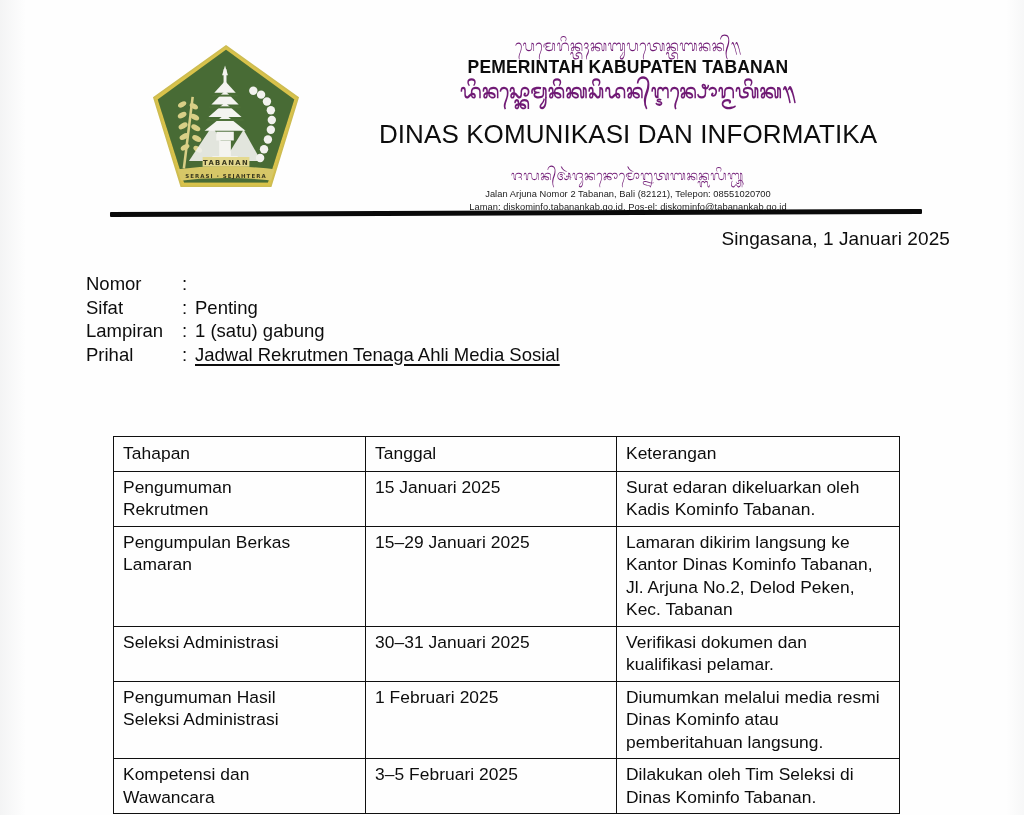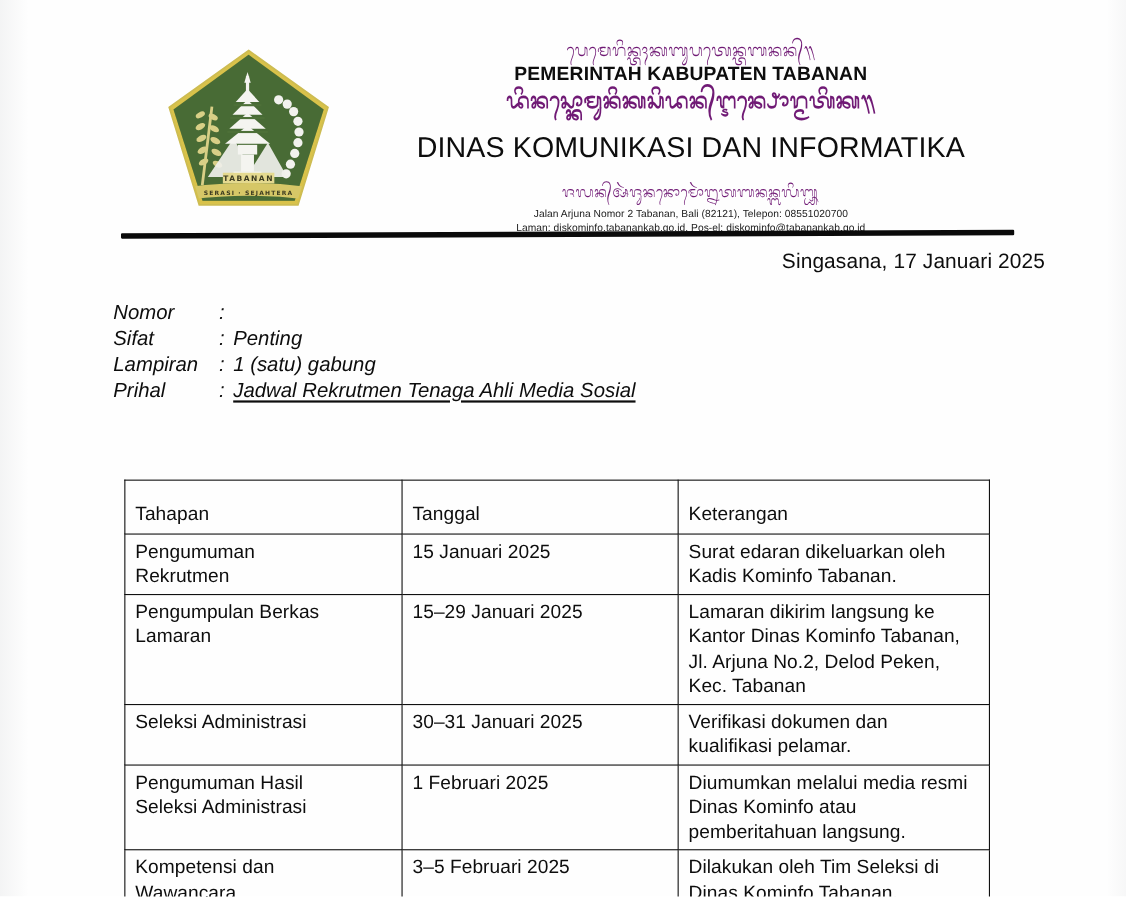--- a/index.html
+++ b/index.html
@@ -110,25 +110,24 @@
     position: absolute;
     right: 74px;
     top: 228px;
     font-size: 19px;
     letter-spacing: .1px;
   }
 
   
   .meta {
     position: absolute;
-    left: 103px;
+    left: 86px;
     top: 272px;
     font-size: 18.5px;
     line-height: 23.5px;
-    font-style: italic;
   }
   .meta-row {
     display: flex;
     align-items: baseline;
     white-space: nowrap;
   }
   .meta-key   { width: 96px; flex: 0 0 96px; }
   .meta-colon { width: 13px; flex: 0 0 13px; }
   .meta-val   { flex: 0 0 auto; }
   .meta-val.underlined {
@@ -157,21 +156,21 @@
 
   table.sched th,
   table.sched td {
     border: 1.6px solid #101010;
     padding: 4px 8px 5px 9px;
     text-align: left;
     vertical-align: top;
     font-weight: normal;
     letter-spacing: .05px;
   }
-  table.sched th { padding-top: 19px; padding-bottom: 6px; }
+  table.sched th { padding-top: 5px; padding-bottom: 6px; }
   .cell-line { display: block; white-space: nowrap; }
 </style>
 </head>
 <body>
 
 <div id="page">
 
   <div class="letterhead">
 
     <div class="logo">
@@ -254,21 +253,21 @@
       <div class="bali-script bali-3">ᬚᬮᬦ᭄ᬅᬃᬚᬸᬦᬦᭀᬫᭀᬃ᭒ᬢᬩᬦᬦ᭄ᬩᬮᬶ᭛</div>
       <div class="kop-addr">
         <div>Jalan Arjuna Nomor 2 Tabanan, Bali (82121), Telepon: 08551020700</div>
         <div>Laman: diskominfo.tabanankab.go.id, Pos-el: diskominfo@tabanankab.go.id</div>
       </div>
     </div>
   </div>
 
   <div class="kop-rule"></div>
 
-  <div class="date-line">Singasana, 17 Januari 2025</div>
+  <div class="date-line">Singasana, 1 Januari 2025</div>
 
   <div class="meta">
     <div class="meta-row">
       <span class="meta-key">Nomor</span>
       <span class="meta-colon">:</span>
     </div>
     <div class="meta-row">
       <span class="meta-key">Sifat</span>
       <span class="meta-colon">:</span>
       <span class="meta-val">Penting</span>

